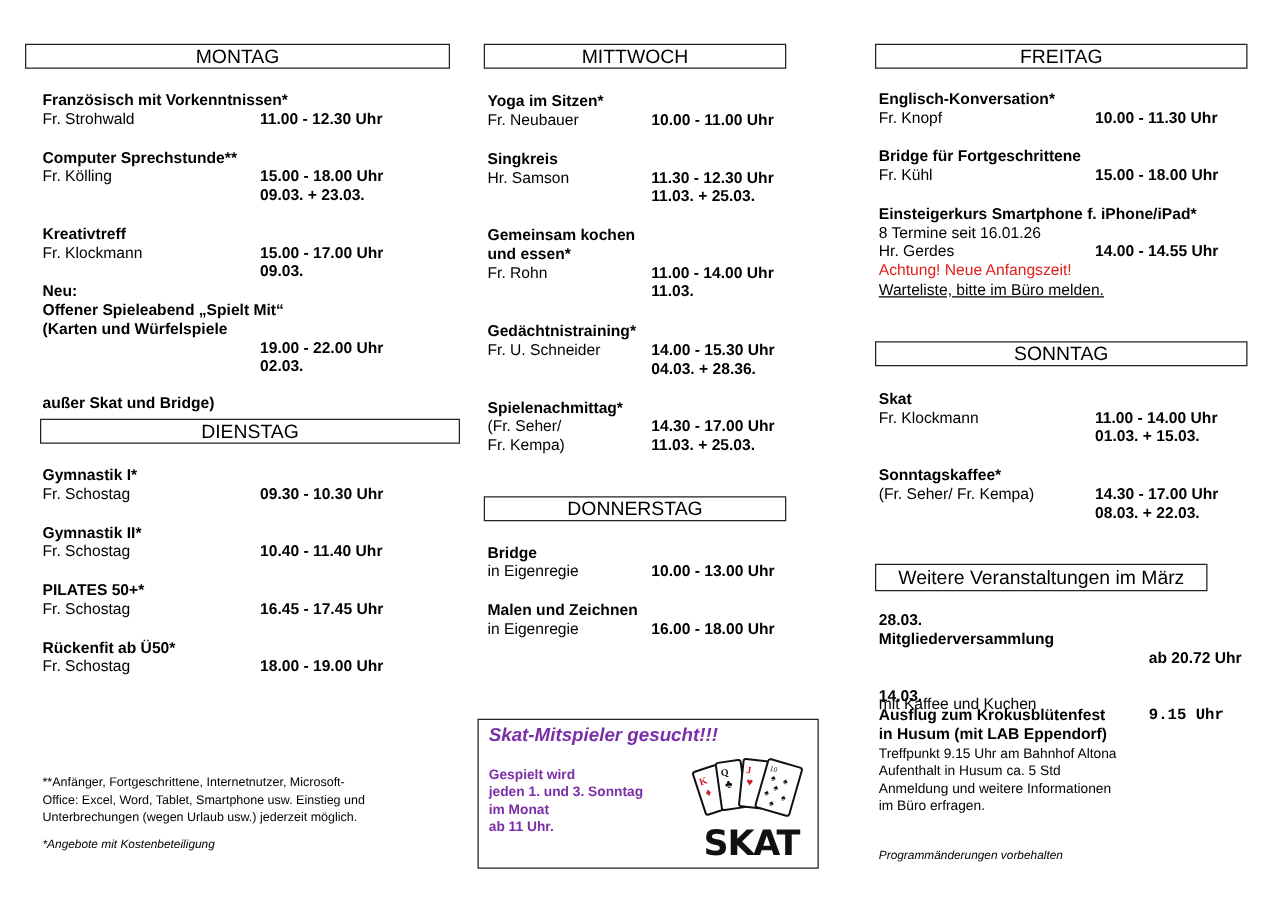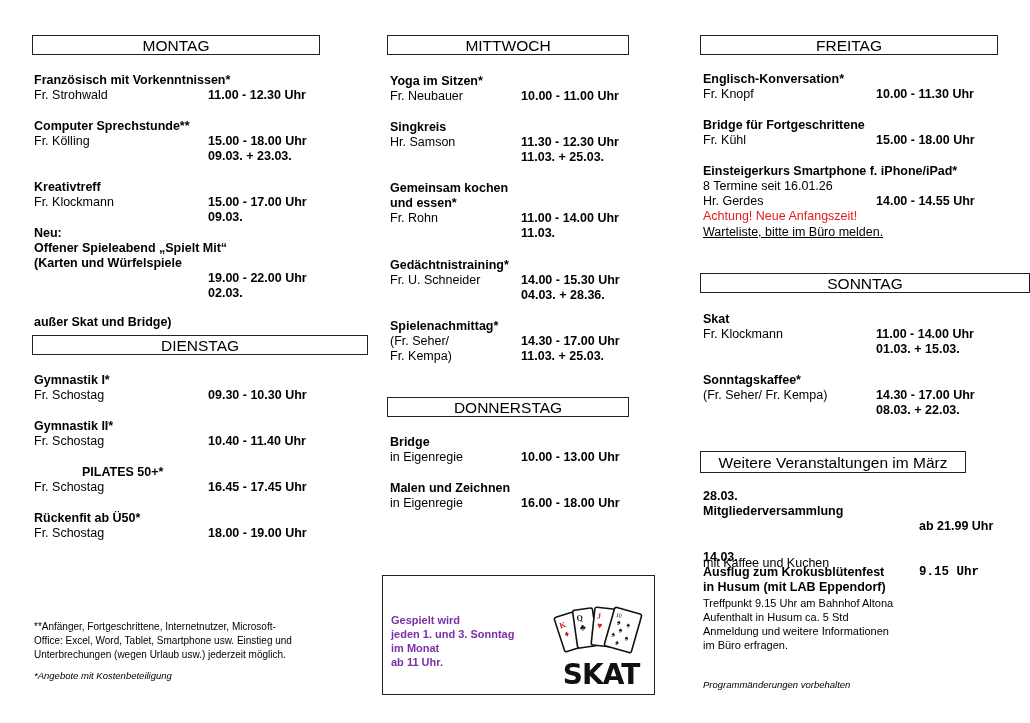--- a/index.html
+++ b/index.html
@@ -14,21 +14,21 @@
   .u { text-decoration:underline; }
   .foot { position:absolute; font-size:10px; line-height:14px; }
   .ital { font-style:italic; font-size:9.5px; }
   .skatbox { position:absolute; left:382px; top:575px; width:273px; height:120px;
              border:1.5px solid #222; box-sizing:border-box; }
   .purple { color:#7b2fa7; }
 </style>
 </head>
 <body>
 
-<div class="hdr" style="left:32px;top:35px;width:288px;">MONTAG</div>
+<div class="hdr" style="left:20px;top:35px;width:340px;">MONTAG</div>
 
 <div class="abs b" style="left:34px;top:73px;">Französisch mit Vorkenntnissen*</div>
 <div class="abs" style="left:34px;top:88px;">Fr. Strohwald</div>
 <div class="t" style="left:208px;top:88px;">11.00 - 12.30 Uhr</div>
 
 <div class="abs b" style="left:34px;top:119px;">Computer Sprechstunde**</div>
 <div class="abs" style="left:34px;top:134px;">Fr. Kölling</div>
 <div class="t" style="left:208px;top:134px;">15.00 - 18.00 Uhr</div>
 <div class="t" style="left:208px;top:149px;">09.03. + 23.03.</div>
 
@@ -47,21 +47,21 @@
 <div class="hdr" style="left:32px;top:335px;width:336px;">DIENSTAG</div>
 
 <div class="abs b" style="left:34px;top:373px;">Gymnastik I*</div>
 <div class="abs" style="left:34px;top:388px;">Fr. Schostag</div>
 <div class="t" style="left:208px;top:388px;">09.30 - 10.30 Uhr</div>
 
 <div class="abs b" style="left:34px;top:419px;">Gymnastik II*</div>
 <div class="abs" style="left:34px;top:434px;">Fr. Schostag</div>
 <div class="t" style="left:208px;top:434px;">10.40 - 11.40 Uhr</div>
 
-<div class="abs b" style="left:34px;top:465px;margin-left:48px;">PILATES 50+*</div>
+<div class="abs b" style="left:34px;top:465px;">PILATES 50+*</div>
 <div class="abs" style="left:34px;top:480px;">Fr. Schostag</div>
 <div class="t" style="left:208px;top:480px;">16.45 - 17.45 Uhr</div>
 
 <div class="abs b" style="left:34px;top:511px;">Rückenfit ab Ü50*</div>
 <div class="abs" style="left:34px;top:526px;">Fr. Schostag</div>
 <div class="t" style="left:208px;top:526px;">18.00 - 19.00 Uhr</div>
 
 <div class="foot" style="left:34px;top:620px;">
   <div>**Anfänger, Fortgeschrittene, Internetnutzer, Microsoft-</div>
   <div>Office: Excel, Word, Tablet, Smartphone usw. Einstieg und</div>
@@ -101,20 +101,21 @@
 
 <div class="abs b" style="left:390px;top:435px;">Bridge</div>
 <div class="abs" style="left:390px;top:450px;">in Eigenregie</div>
 <div class="t" style="left:521px;top:450px;">10.00 - 13.00 Uhr</div>
 
 <div class="abs b" style="left:390px;top:481px;">Malen und Zeichnen</div>
 <div class="abs" style="left:390px;top:496px;">in Eigenregie</div>
 <div class="t" style="left:521px;top:496px;">16.00 - 18.00 Uhr</div>
 
 <div class="skatbox">
+  <div class="abs purple" style="left:8px;top:3px;font-size:15px;font-weight:bold;font-style:italic;line-height:20px;">Skat-Mitspieler gesucht!!!</div>
   <div class="abs purple b" style="left:8px;top:37px;font-size:11px;line-height:14px;">Gespielt wird</div>
   <div class="abs purple b" style="left:8px;top:51px;font-size:11px;line-height:14px;">jeden 1. und 3. Sonntag</div>
   <div class="abs purple b" style="left:8px;top:65px;font-size:11px;line-height:14px;">im Monat</div>
   <div class="abs purple b" style="left:8px;top:79px;font-size:11px;line-height:14px;">ab 11 Uhr.</div>
 
   <svg style="position:absolute;left:170px;top:30px;" width="96" height="82" viewBox="0 0 96 82">
     <g stroke="#111" stroke-width="1.6" fill="#fff">
       <rect x="6" y="8" width="20" height="36" rx="2" transform="rotate(-18 16 26)"></rect>
       <rect x="22" y="3" width="20" height="38" rx="2" transform="rotate(-8 32 22)"></rect>
       <rect x="40" y="2" width="20" height="38" rx="2" transform="rotate(6 50 21)"></rect>
@@ -149,38 +150,38 @@
 <div class="abs" style="left:703px;top:133px;">Fr. Kühl</div>
 <div class="t" style="left:876px;top:133px;">15.00 - 18.00 Uhr</div>
 
 <div class="abs b" style="left:703px;top:164px;">Einsteigerkurs Smartphone f. iPhone/iPad*</div>
 <div class="abs" style="left:703px;top:179px;">8 Termine seit 16.01.26</div>
 <div class="abs" style="left:703px;top:194px;">Hr. Gerdes</div>
 <div class="t" style="left:876px;top:194px;">14.00 - 14.55 Uhr</div>
 <div class="abs red" style="left:703px;top:209px;">Achtung! Neue Anfangszeit!</div>
 <div class="abs u" style="left:703px;top:225px;">Warteliste, bitte im Büro melden.</div>
 
-<div class="hdr" style="left:700px;top:273px;width:330px;">SONNTAG</div>
+<div class="hdr" style="left:700px;top:273px;width:298px;">SONNTAG</div>
 
 <div class="abs b" style="left:703px;top:312px;">Skat</div>
 <div class="abs" style="left:703px;top:327px;">Fr. Klockmann</div>
 <div class="t" style="left:876px;top:327px;">11.00 - 14.00 Uhr</div>
 <div class="t" style="left:876px;top:342px;">01.03. + 15.03.</div>
 
 <div class="abs b" style="left:703px;top:373px;">Sonntagskaffee*</div>
 <div class="abs" style="left:703px;top:388px;">(Fr. Seher/ Fr. Kempa)</div>
 <div class="t" style="left:876px;top:388px;">14.30 - 17.00 Uhr</div>
 <div class="t" style="left:876px;top:403px;">08.03. + 22.03.</div>
 
 <div class="hdr" style="left:700px;top:451px;width:266px;height:22px;line-height:22px;">Weitere Veranstaltungen im März</div>
 
 <div class="t" style="left:703px;top:489px;">28.03.</div>
 <div class="abs b" style="left:703px;top:504px;">Mitgliederversammlung</div>
 <div class="abs" style="left:703px;top:519px;margin-top:37px;">mit Kaffee und Kuchen</div>
-<div class="t" style="left:919px;top:519px;">ab 21.99 Uhr</div>
+<div class="t" style="left:919px;top:519px;">ab 20.72 Uhr</div>
 
 <div class="t" style="left:703px;top:550px;">14.03.</div>
 <div class="abs b" style="left:703px;top:565px;">Ausflug zum Krokusblütenfest</div>
 <div class="t" style="left:919px;top:565px;font-family:Liberation Mono, monospace;">9.15 Uhr</div>
 <div class="abs b" style="left:703px;top:580px;">in Husum (mit LAB Eppendorf)</div>
 <div class="abs" style="left:703px;top:596px;font-size:11px;line-height:14px;">
   <div>Treffpunkt 9.15 Uhr am Bahnhof Altona</div>
   <div>Aufenthalt in Husum ca. 5 Std</div>
   <div>Anmeldung und weitere Informationen</div>
   <div>im Büro erfragen.</div>

